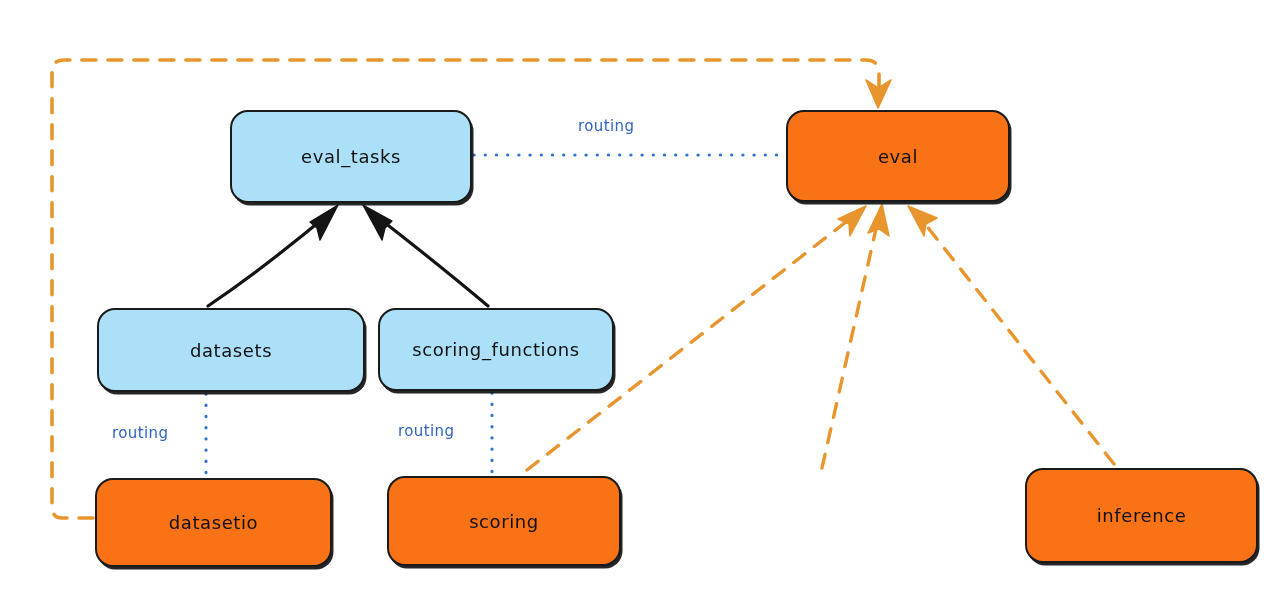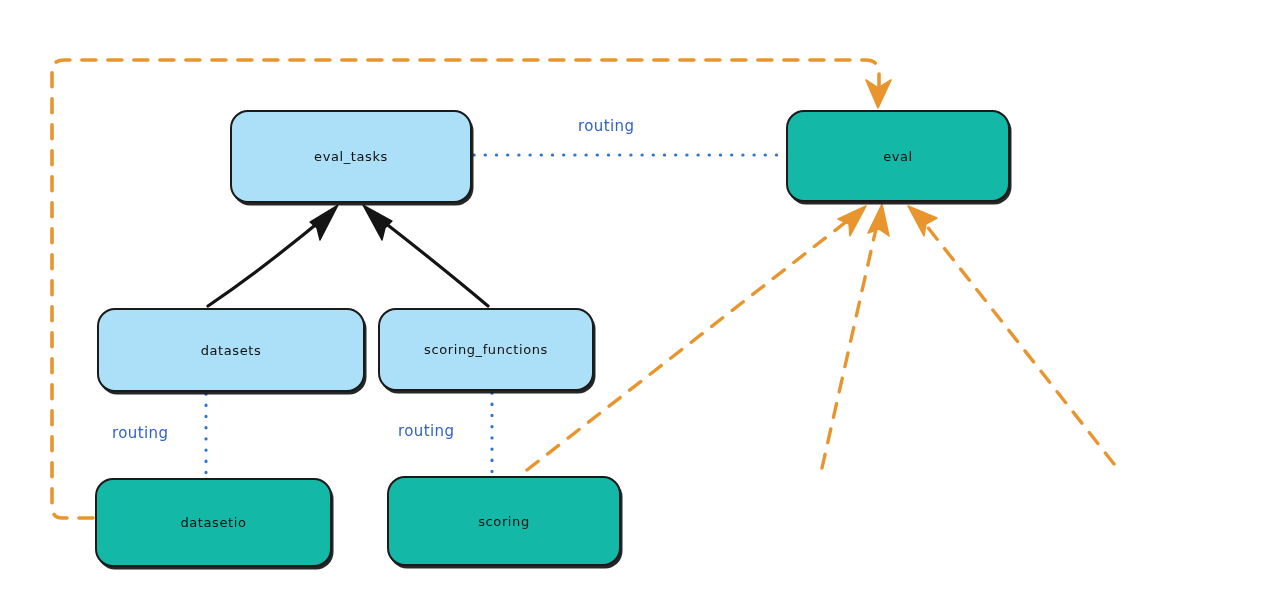--- a/index.html
+++ b/index.html
@@ -34,29 +34,29 @@
     display: flex;
     align-items: center;
     justify-content: center;
     border: 2.6px solid #1a1a1a;
     border-radius: 18px;
     box-shadow: 2px 3px 0 -0.5px rgba(20,20,20,0.92);
     z-index: 3;
   }
   .node .node-label {
     font-family: "DejaVu Sans", sans-serif;
-    font-size: 13px;
+    font-size: 18px;
     letter-spacing: 0.6px;
     color: #101010;
     text-align: left;
     white-space: nowrap;
     user-select: none;
   }
   .node.api { background: #ace0f9; }
-  .node.provider { background: #14b8a6; }
+  .node.provider { background: #f97316; }
 
   .edge-label {
     position: absolute;
     font-family: "DejaVu Sans", sans-serif;
     font-size: 15px;
     color: #2f63c4;
     letter-spacing: 0.4px;
     white-space: nowrap;
     z-index: 4;
     user-select: none;
@@ -117,33 +117,36 @@
   </div>
 
   <div class="node provider" style="left:786px; top:110px; width:224px; height:92px;">
     <span class="node-label">eval</span>
   </div>
 
   <div class="node api" style="left:97px; top:308px; width:268px; height:84px;">
     <span class="node-label">datasets</span>
   </div>
 
-  <div class="node api" style="left:378px; top:308px; width:216px; height:83px;">
+  <div class="node api" style="left:378px; top:308px; width:236px; height:83px;">
     <span class="node-label">scoring_functions</span>
   </div>
 
   <div class="node provider" style="left:387px; top:476px; width:234px; height:90px;">
     <span class="node-label">scoring</span>
   </div>
 
   <div class="node provider" style="left:95px; top:478px; width:237px; height:89px;">
     <span class="node-label">datasetio</span>
   </div>
 
 
+  <div class="node provider" style="left:1025px; top:468px; width:233px; height:95px;">
+    <span class="node-label">inference</span>
+  </div>
 
   <span class="edge-label" style="left:578px; top:117px;">routing</span>
 
   <span class="edge-label" style="left:112px; top:424px;">routing</span>
 
   <span class="edge-label" style="left:398px; top:422px;">routing</span>
 
 </div>
 
 </body></html>

